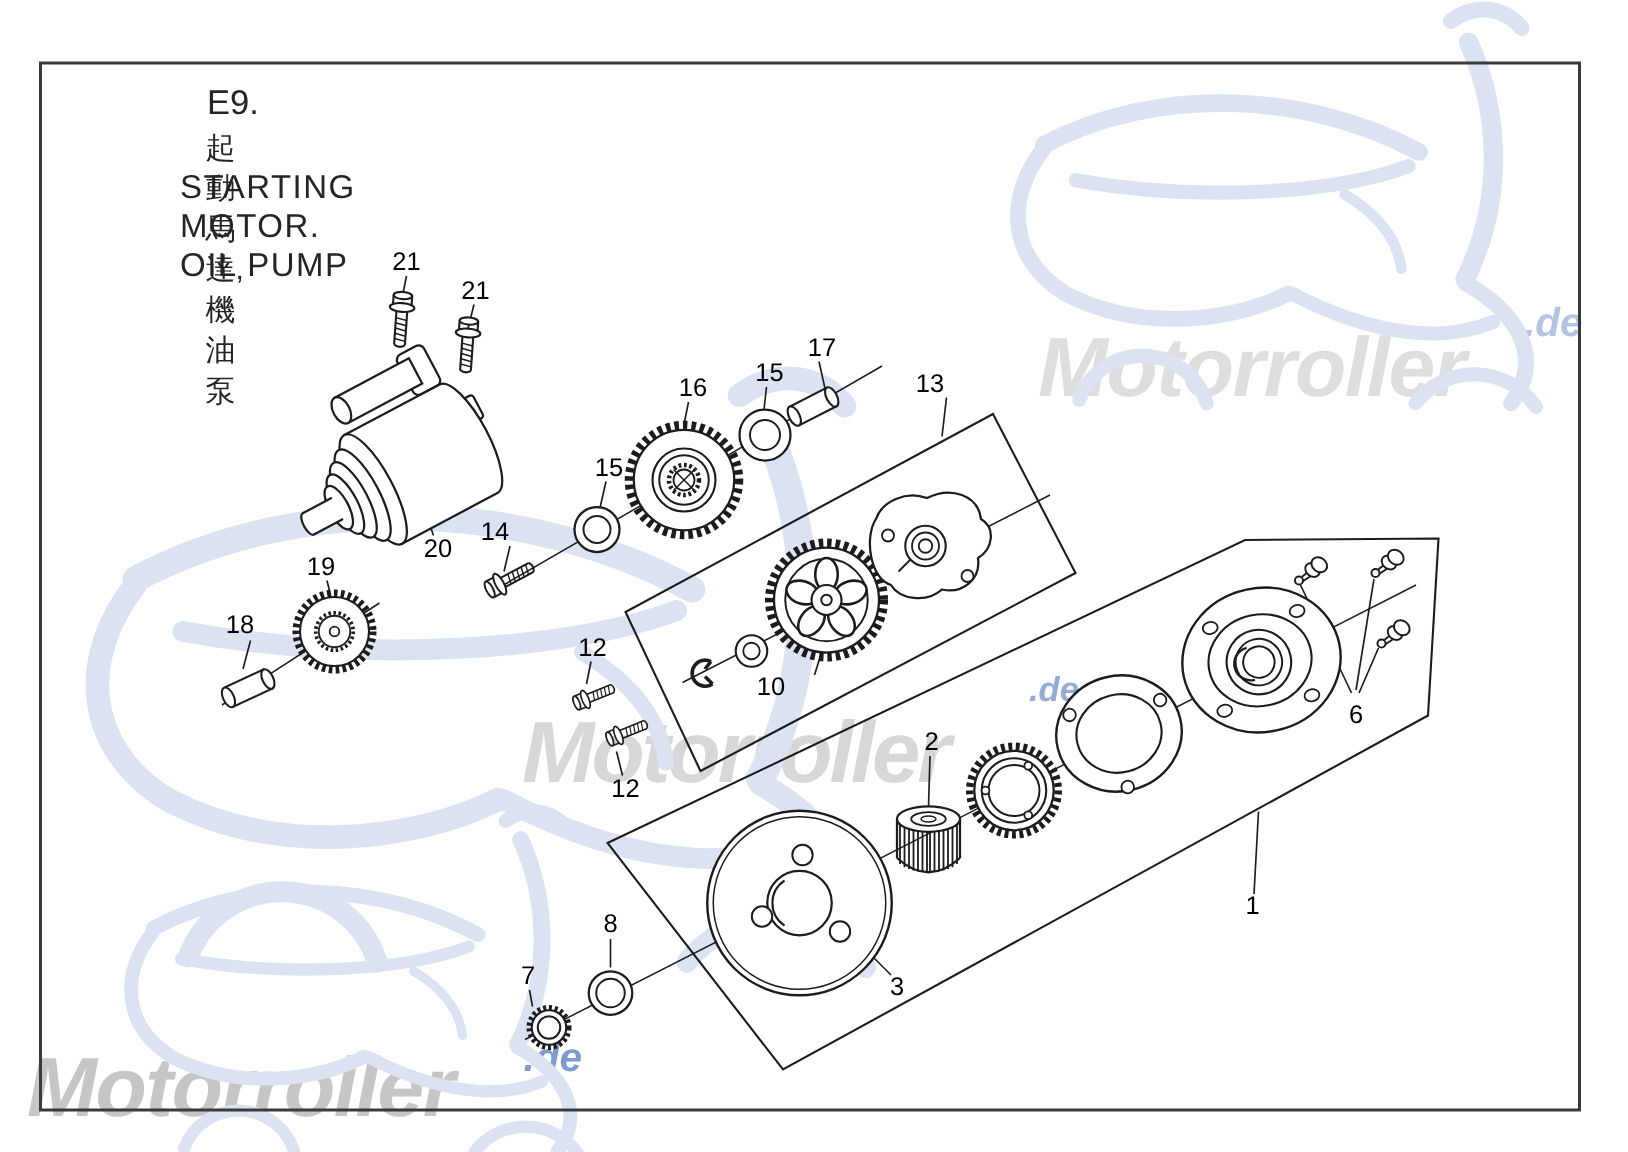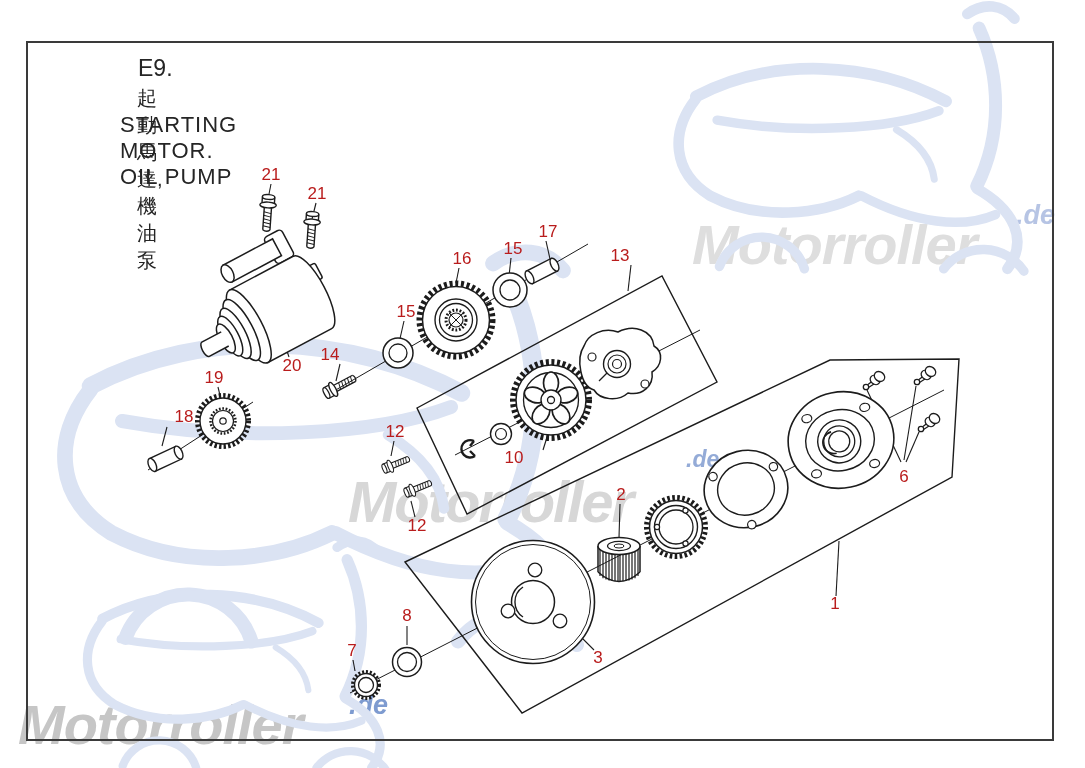--- a/index.html
+++ b/index.html
@@ -24,21 +24,21 @@
   .wm-de-right{left:1016px;top:200px;font-size:27px;color:var(--wm-blue-light);}
   .wm-de-center{left:686px;top:446px;font-size:23px;color:#94abd7;}
   .wm-de-bottom{left:349px;top:690px;font-size:27px;color:var(--wm-blue);}
   svg.diagram{position:absolute;left:0;top:0;}
   .titleblock{position:absolute;left:0;top:0;color:#252525;pointer-events:none;}
   .t-code{position:absolute;left:138px;top:55px;font-size:23px;}
   .t-zh{position:absolute;left:137px;top:85px;font-size:20px;}
   .t-en{position:absolute;left:120px;top:112px;font-size:22px;letter-spacing:1px;}
   .part-label{
     position:absolute;transform:translate(-50%,-50%);
-    font-size:17px;color:#b91c1c;pointer-events:none;
+    font-size:17px;color:#000000;pointer-events:none;
   }
 </style>
 </head>
 <body>
 
 <div class="page">
 
   <div class="wm wm-midright">Motorroller</div>
   <div class="wm-de wm-de-right">.de</div>
   <div class="wm wm-center">Motorroller</div>
@@ -283,21 +283,21 @@
     <div class="t-code">E9.</div>
     <div class="t-zh">起動馬達, 機油泵</div>
     <div class="t-en">STARTING MOTOR. OIL PUMP</div>
   </div>
 
   <div>
       <div class="part-label" style="left: 271px; top: 175px;">21</div>
       <div class="part-label" style="left: 317px; top: 194px;">21</div>
       <div class="part-label" style="left: 292px; top: 366px;">20</div>
       <div class="part-label" style="left: 214px; top: 378px;">19</div>
-      <div class="part-label" style="left: 184px; top: 417px;">18</div>
+      <div class="part-label" style="left: 160px; top: 417px;">18</div>
       <div class="part-label" style="left: 330px; top: 355px;">14</div>
       <div class="part-label" style="left: 406px; top: 312px;">15</div>
       <div class="part-label" style="left: 462px; top: 259px;">16</div>
       <div class="part-label" style="left: 513px; top: 249px;">15</div>
       <div class="part-label" style="left: 548px; top: 232px;">17</div>
       <div class="part-label" style="left: 620px; top: 256px;">13</div>
       <div class="part-label" style="left: 395px; top: 432px;">12</div>
       <div class="part-label" style="left: 417px; top: 526px;">12</div>
       <div class="part-label" style="left: 514px; top: 458px;">10</div>
       <div class="part-label" style="left: 621px; top: 495px;">2</div>

